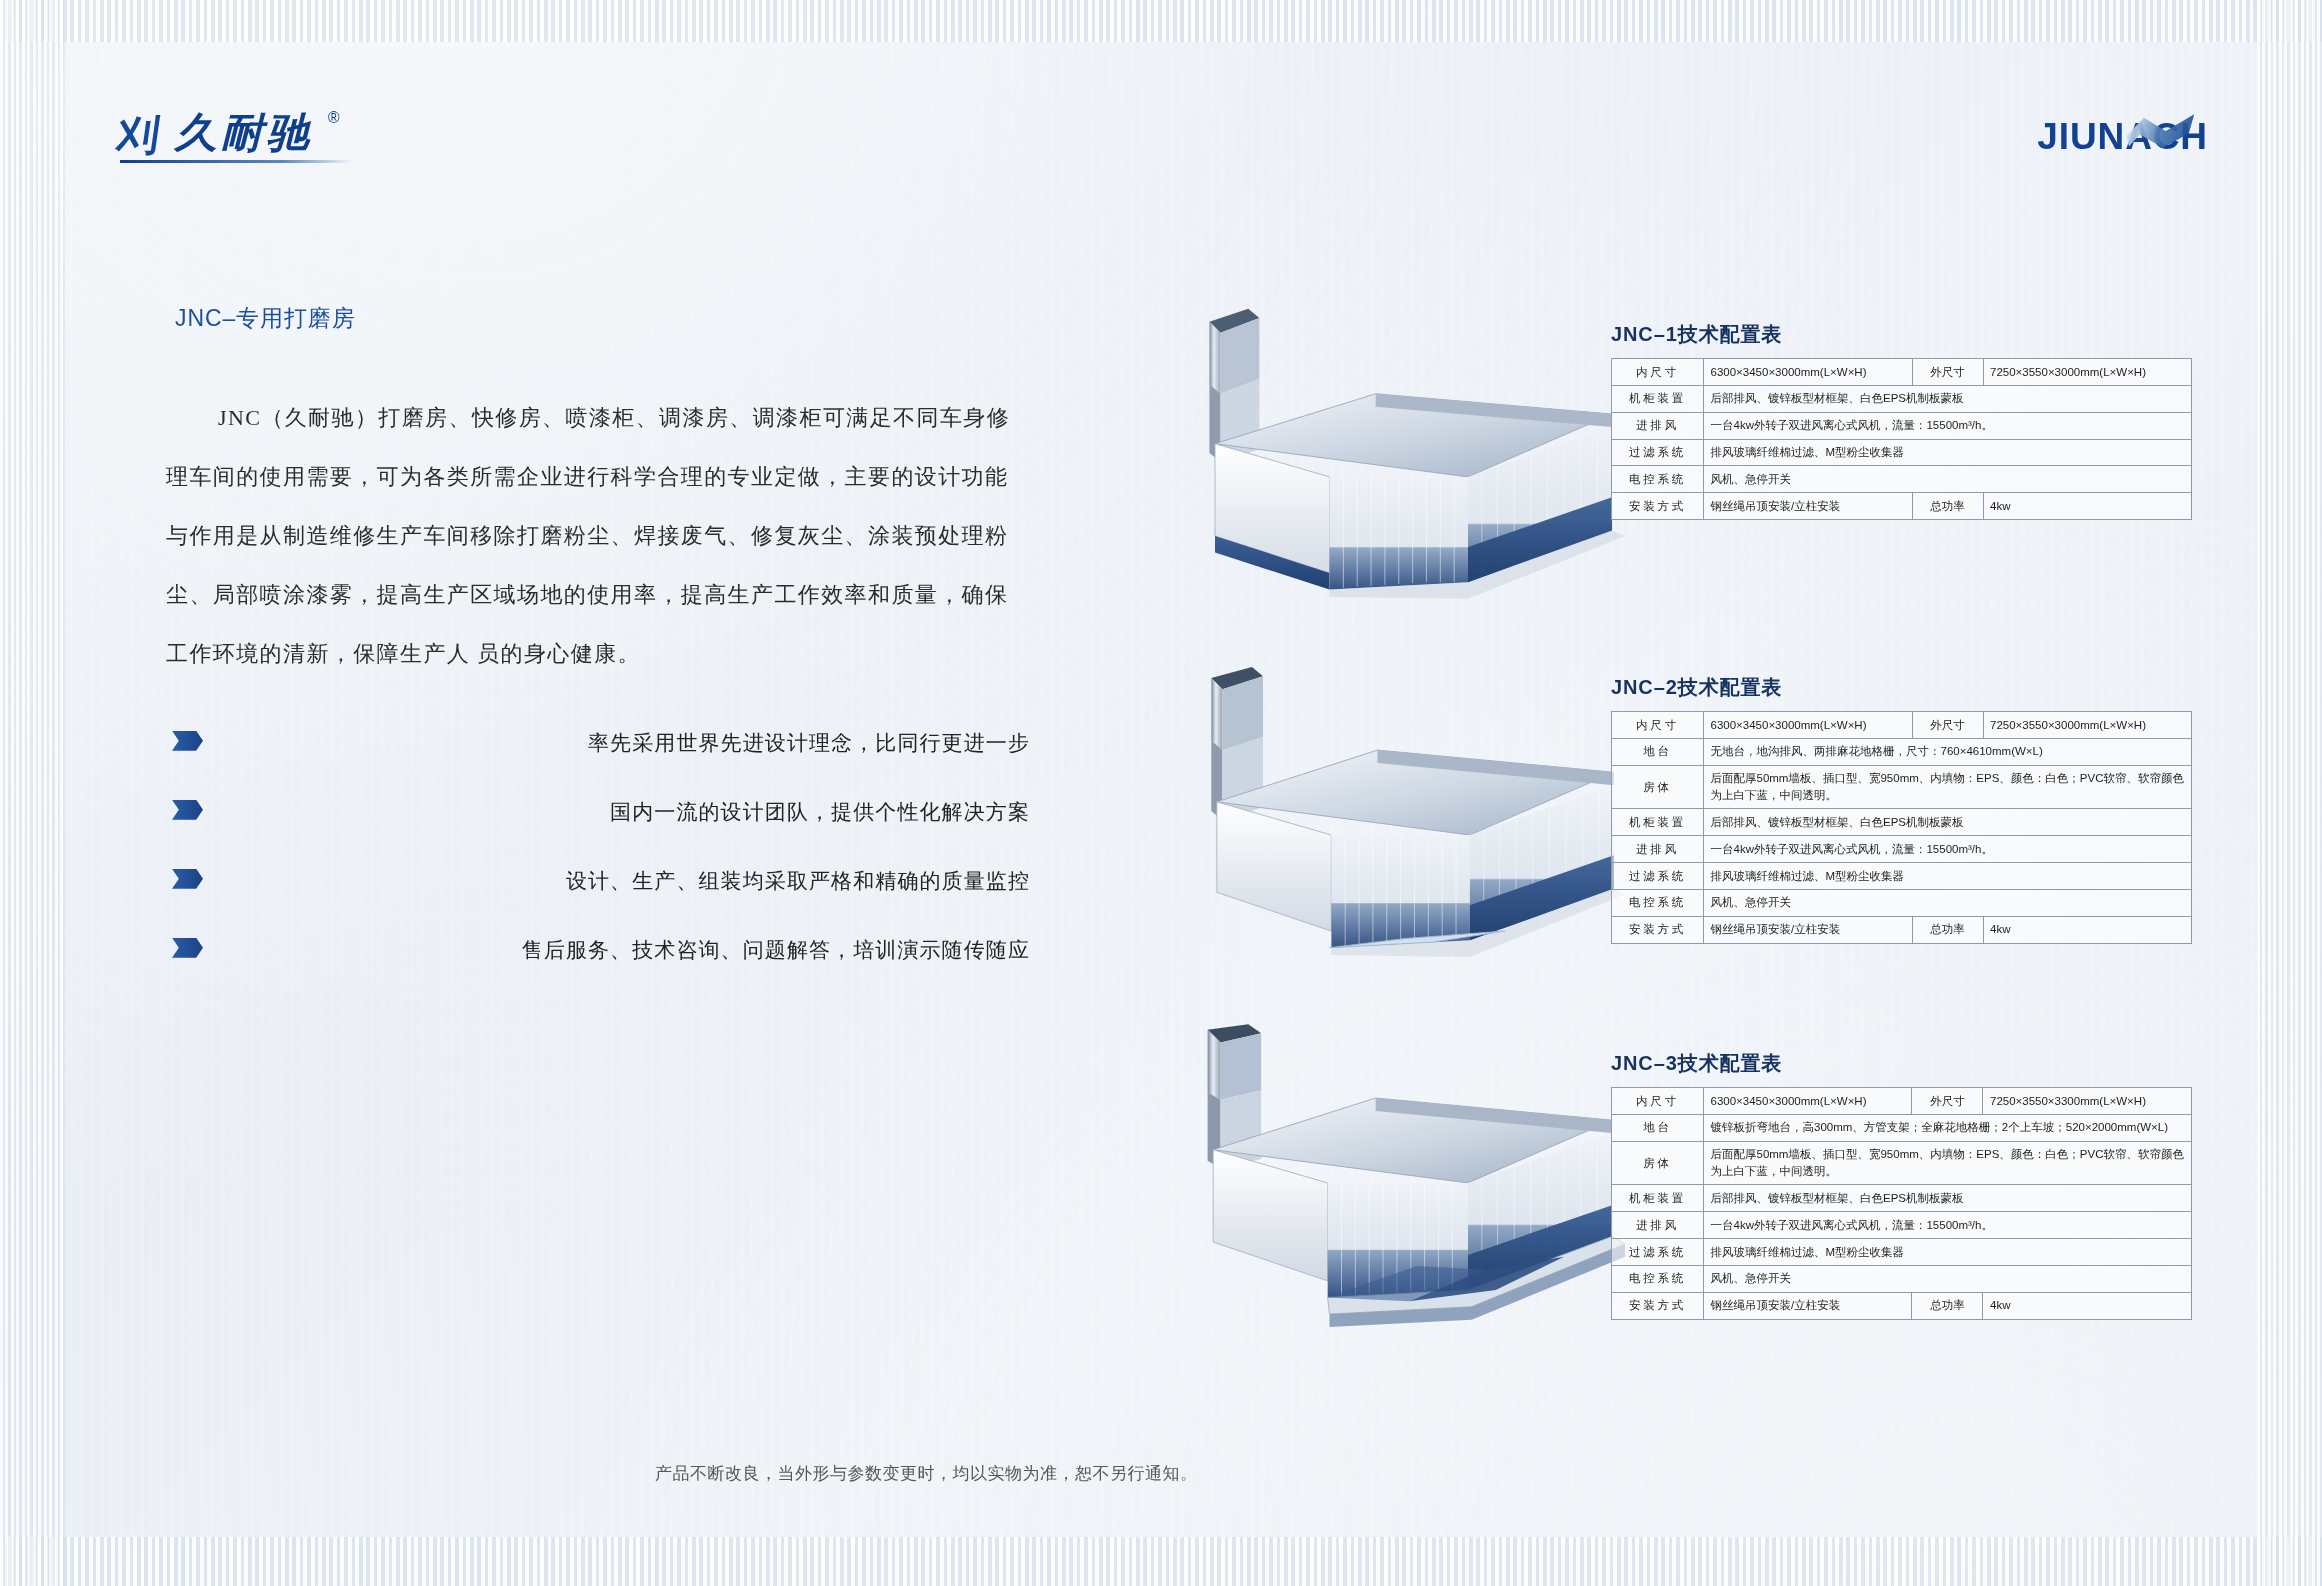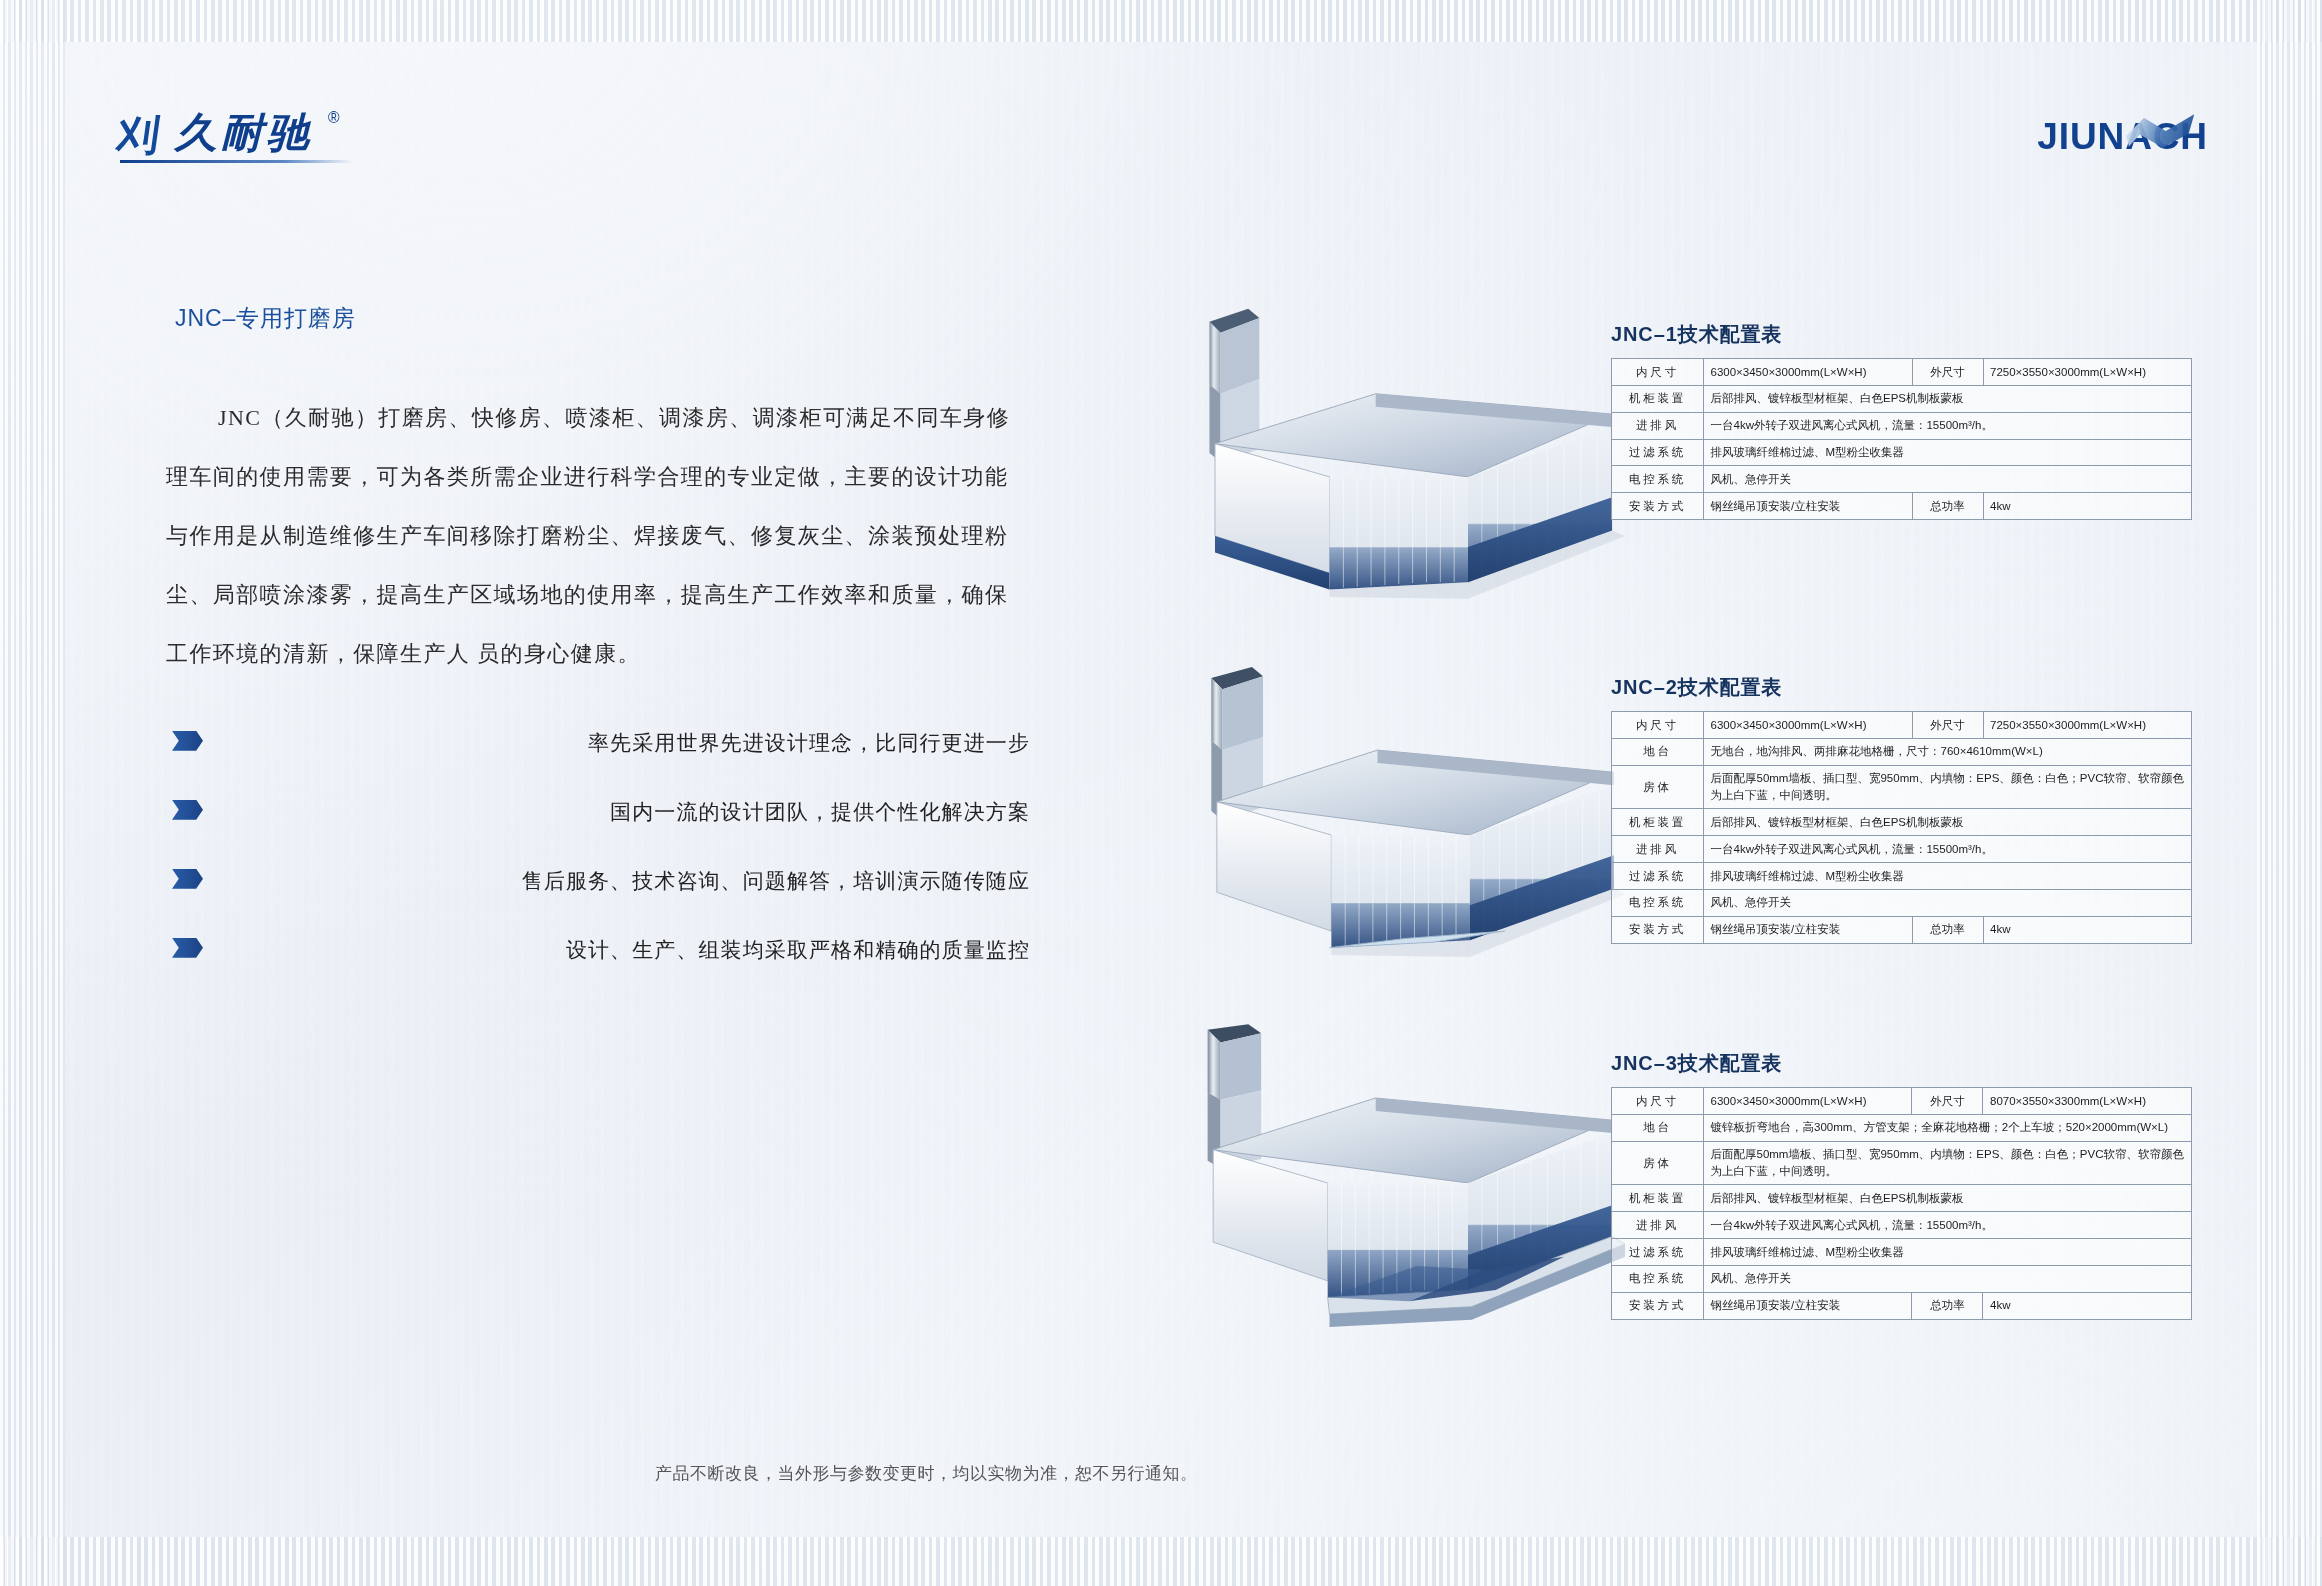--- a/index.html
+++ b/index.html
@@ -245,25 +245,25 @@
     <div class="bullet">
       <span class="arrow"></span>
       <span>率先采用世界先进设计理念，比同行更进一步</span>
     </div>
     <div class="bullet">
       <span class="arrow"></span>
       <span>国内一流的设计团队，提供个性化解决方案</span>
     </div>
     <div class="bullet">
       <span class="arrow"></span>
-      <span>售后服务、技术咨询、问题解答，培训演示随传随应</span>
+      <span>设计、生产、组装均采取严格和精确的质量监控</span>
     </div>
     <div class="bullet">
       <span class="arrow"></span>
-      <span>设计、生产、组装均采取严格和精确的质量监控</span>
+      <span>售后服务、技术咨询、问题解答，培训演示随传随应</span>
     </div>
   </div>
 
   <div class="slogan">
   </div>
 
   <div class="footnote">产品不断改良，当外形与参数变更时，均以实物为准，恕不另行通知。</div>
 
   <div class="product p1">
     <div class="booth">
@@ -554,21 +554,21 @@
     </div>
   </div>
 
   <div class="tbl-title t3">JNC–3技术配置表</div>
   <table class="spec s3">
     <tbody>
         <tr>
       <td class="k">内尺寸</td>
       <td class="v">6300×3450×3000mm(L×W×H)</td>
       <td class="mid">外尺寸</td>
-      <td class="v">8070×3550×3300mm(L×W×H)</td>
+      <td class="v">7250×3550×3300mm(L×W×H)</td>
     </tr>
     <tr>
       <td class="k">地台</td>
       <td class="v" colspan="3">镀锌板折弯地台，高300mm、方管支架；全麻花地格栅；2个上车坡；520×2000mm(W×L)</td>
     </tr>
     <tr>
       <td class="k">房体</td>
       <td class="v" colspan="3">后面配厚50mm墙板、插口型、宽950mm、内填物：EPS、颜色：白色；PVC软帘、软帘颜色为上白下蓝，中间透明。</td>
     </tr>
     <tr>

